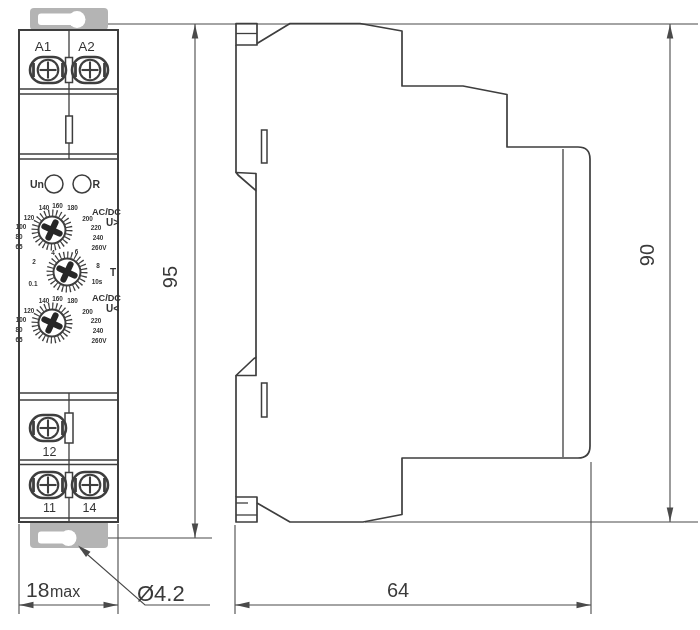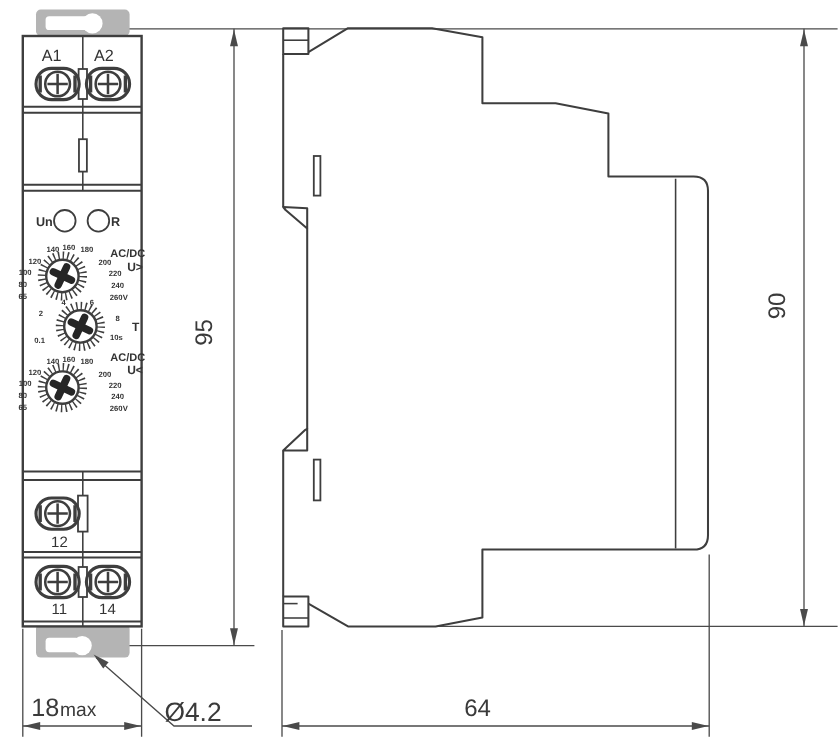--- a/index.html
+++ b/index.html
@@ -1,16 +1,16 @@
 <!DOCTYPE html>
 <html style="--line: #3e3e3e; --dim: #4a4a4a; --clip: #b4b4b4;"><head>
 <meta charset="utf-8">
 <style>
   html,body{margin:0;padding:0;background:#fff;}
-  .stage{width:700px;height:630px;position:relative;background:#fff;overflow:hidden;border-radius:28px;}
+  .stage{width:700px;height:630px;position:relative;background:#fff;overflow:hidden;}
   svg text{font-family:"Liberation Sans","DejaVu Sans",sans-serif;fill:#333;}
   .ln   {stroke:var(--line,#3e3e3e);fill:none;stroke-width:1.7;stroke-linejoin:round;}
   .ln2  {stroke:var(--line,#3e3e3e);fill:#fff;stroke-width:2;stroke-linejoin:miter;}
   .thin {stroke:var(--line,#3e3e3e);fill:none;stroke-width:1.3;}
   .wht  {fill:#fff;stroke:var(--line,#3e3e3e);stroke-width:1.5;}
   .clip {fill:var(--clip,#b4b4b4);}
   .hole {fill:#fff;}
   .scrod{stroke:var(--line,#3e3e3e);fill:#fff;stroke-width:2.6;}
   .scrin{stroke:var(--line,#3e3e3e);fill:none;stroke-width:2.1;}
   .scrtk{stroke:var(--line,#3e3e3e);stroke-width:2.8;}

